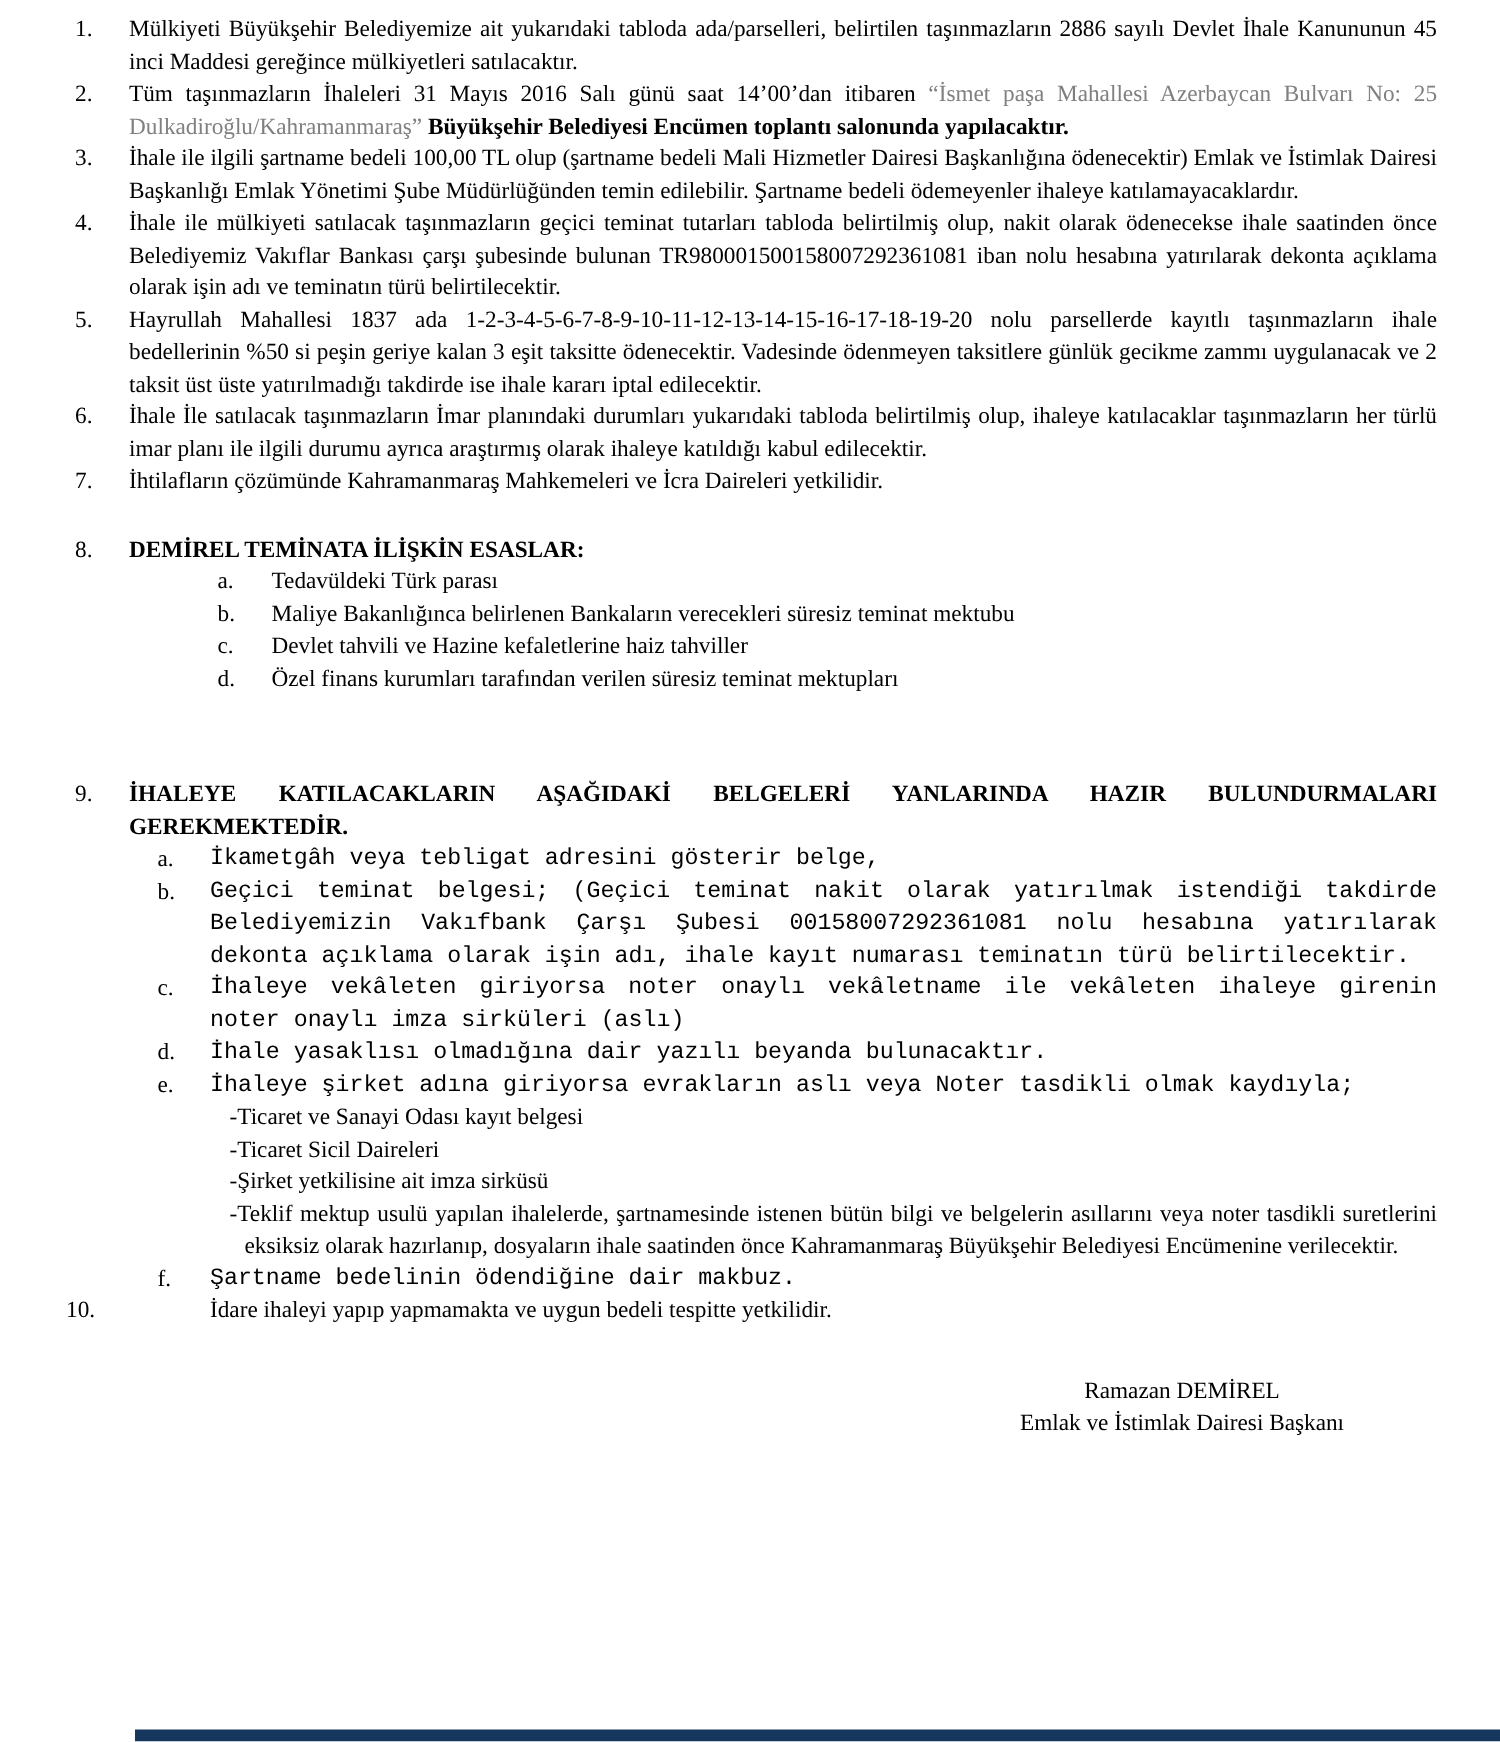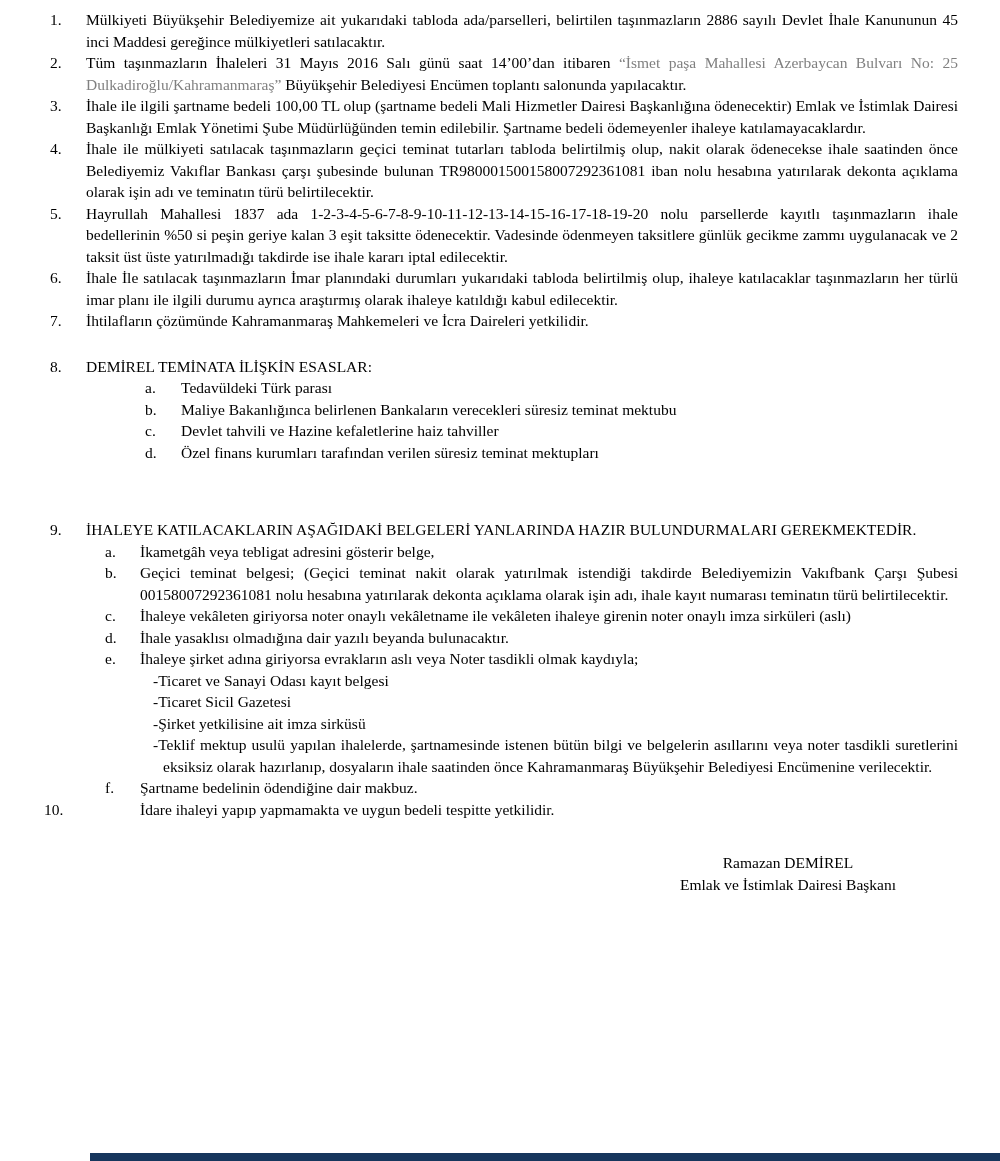--- a/index.html
+++ b/index.html
@@ -20,31 +20,31 @@
   }
   .item{ display:flex; }
   .num{
     flex:0 0 36px;
     text-align:left;
   }
   .body{
     flex:1;
     text-align:justify;
   }
-  .bold{ font-weight:normal; }
+  .bold{ font-weight:bold; }
   .muted{ color:#808080; }
 
   
   .sub8{ display:flex; margin-left:95px; }
   .sub8 .letter{ flex:0 0 36px; }
 
   
   .sub9{ display:flex; margin-left:55px; }
   .sub9 .letter{ flex:0 0 35px; }
-  .sub9 .body{ text-align:justify; }
+  .sub9 .body{ text-align:justify;font-family:Liberation Mono, monospace; }
 
   
   .dash{
     margin-left:103px;
     padding-left:10px;
     text-indent:-10px;
     text-align:justify;
   }
 
   .mt-sec8{ margin-top:24px; }
@@ -145,21 +145,21 @@
   </div>
   <div class="sub9">
     <div class="letter">d.</div>
     <div class="body">İhale yasaklısı olmadığına dair yazılı beyanda bulunacaktır.</div>
   </div>
   <div class="sub9">
     <div class="letter">e.</div>
     <div class="body">İhaleye şirket adına giriyorsa evrakların aslı veya Noter tasdikli olmak kaydıyla;</div>
   </div>
   <div class="dash">-Ticaret ve Sanayi Odası kayıt belgesi</div>
-  <div class="dash">-Ticaret Sicil Gazetesi</div>
+  <div class="dash">-Ticaret Sicil Daireleri</div>
   <div class="dash">-Şirket yetkilisine ait imza sirküsü</div>
   <div class="dash">-Teklif mektup usulü yapılan ihalelerde, şartnamesinde istenen bütün bilgi ve belgelerin asıllarını veya noter tasdikli suretlerini eksiksiz olarak hazırlanıp, dosyaların ihale saatinden önce Kahramanmaraş Büyükşehir Belediyesi Encümenine verilecektir.</div>
   <div class="sub9">
     <div class="letter">f.</div>
     <div class="body">Şartname bedelinin ödendiğine dair makbuz.</div>
   </div>
 
   <div class="item10">
     <div class="num">10.</div>
     <div class="body">

